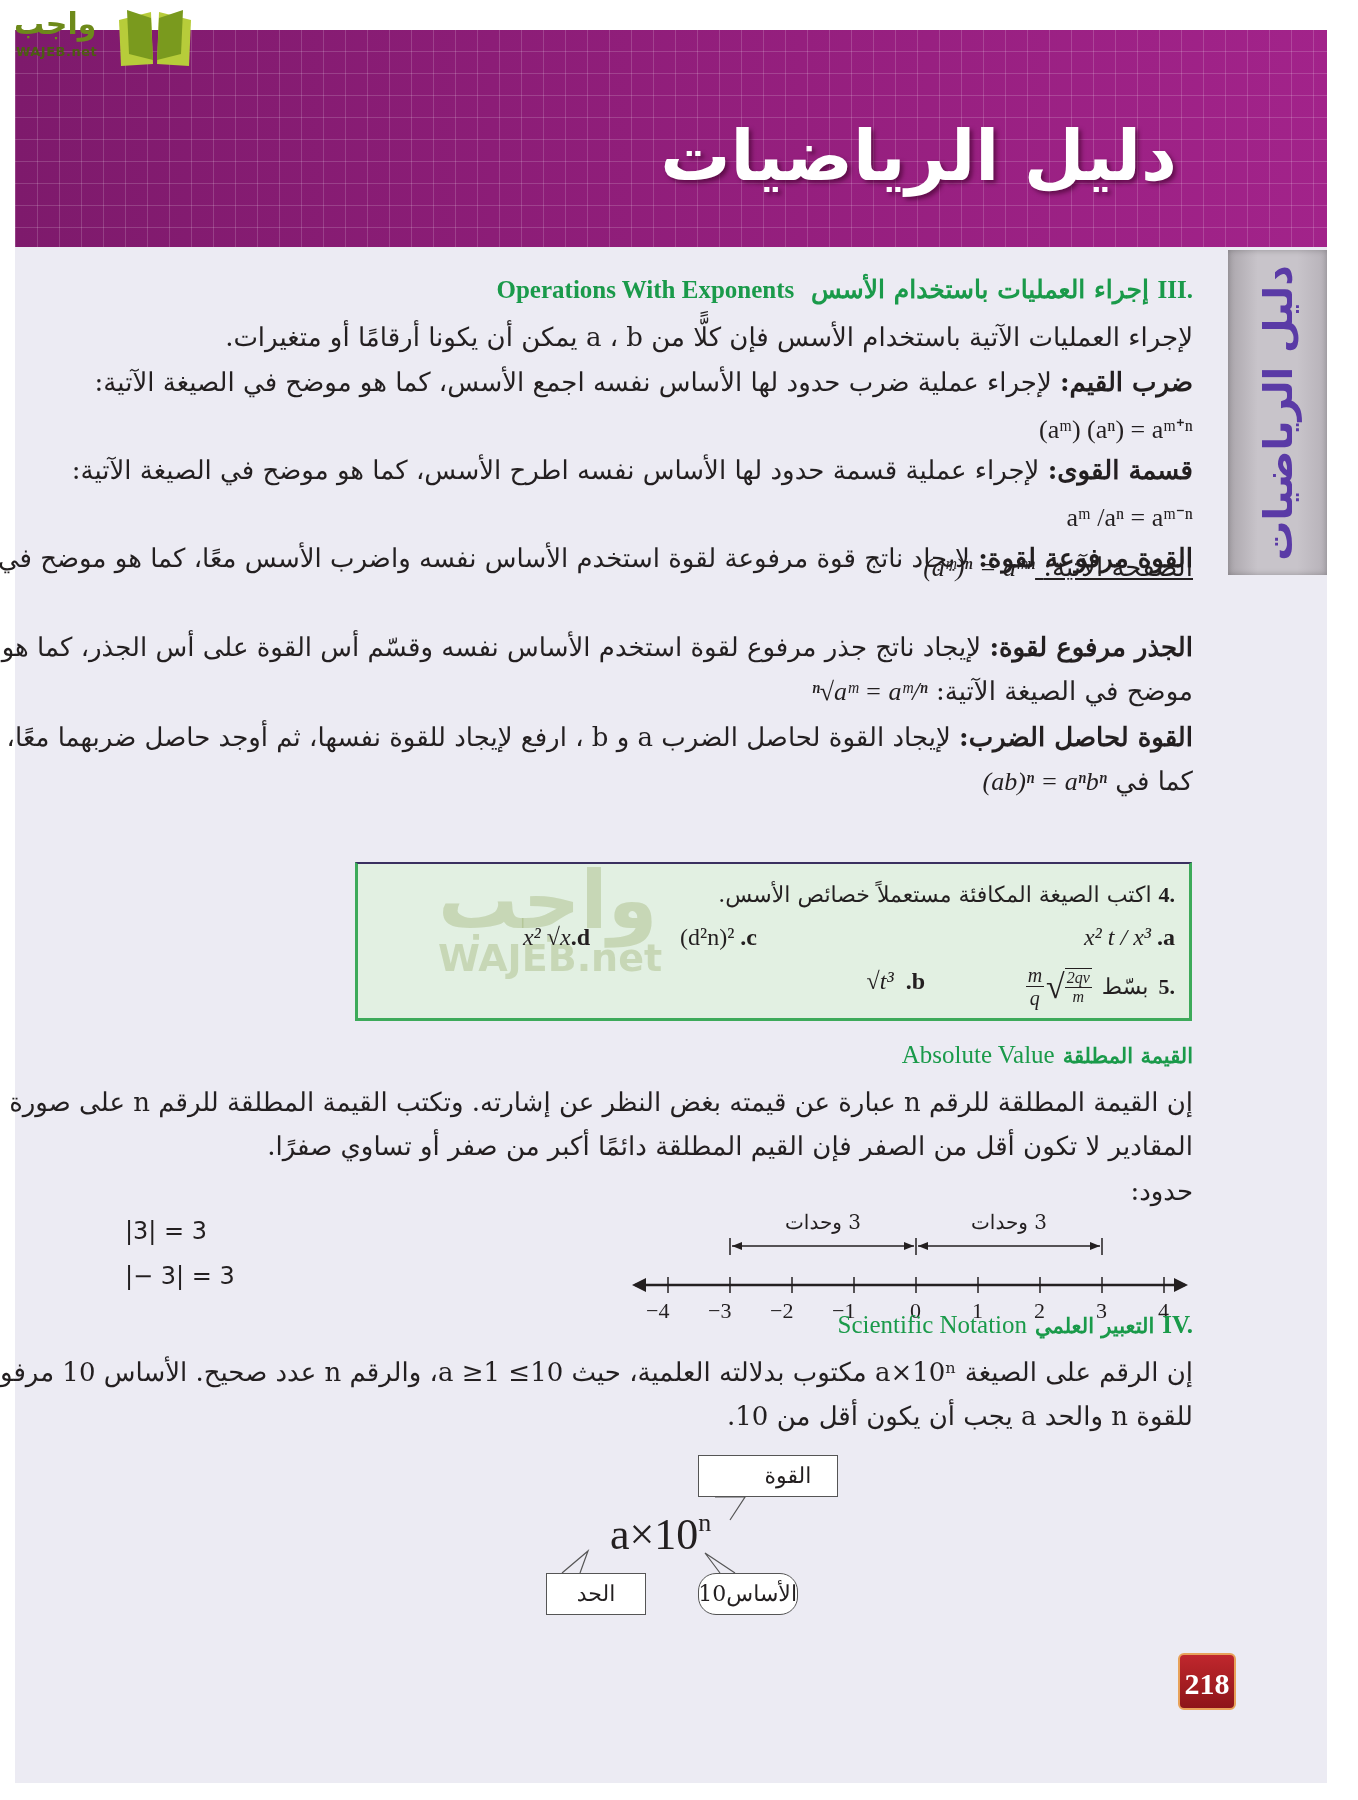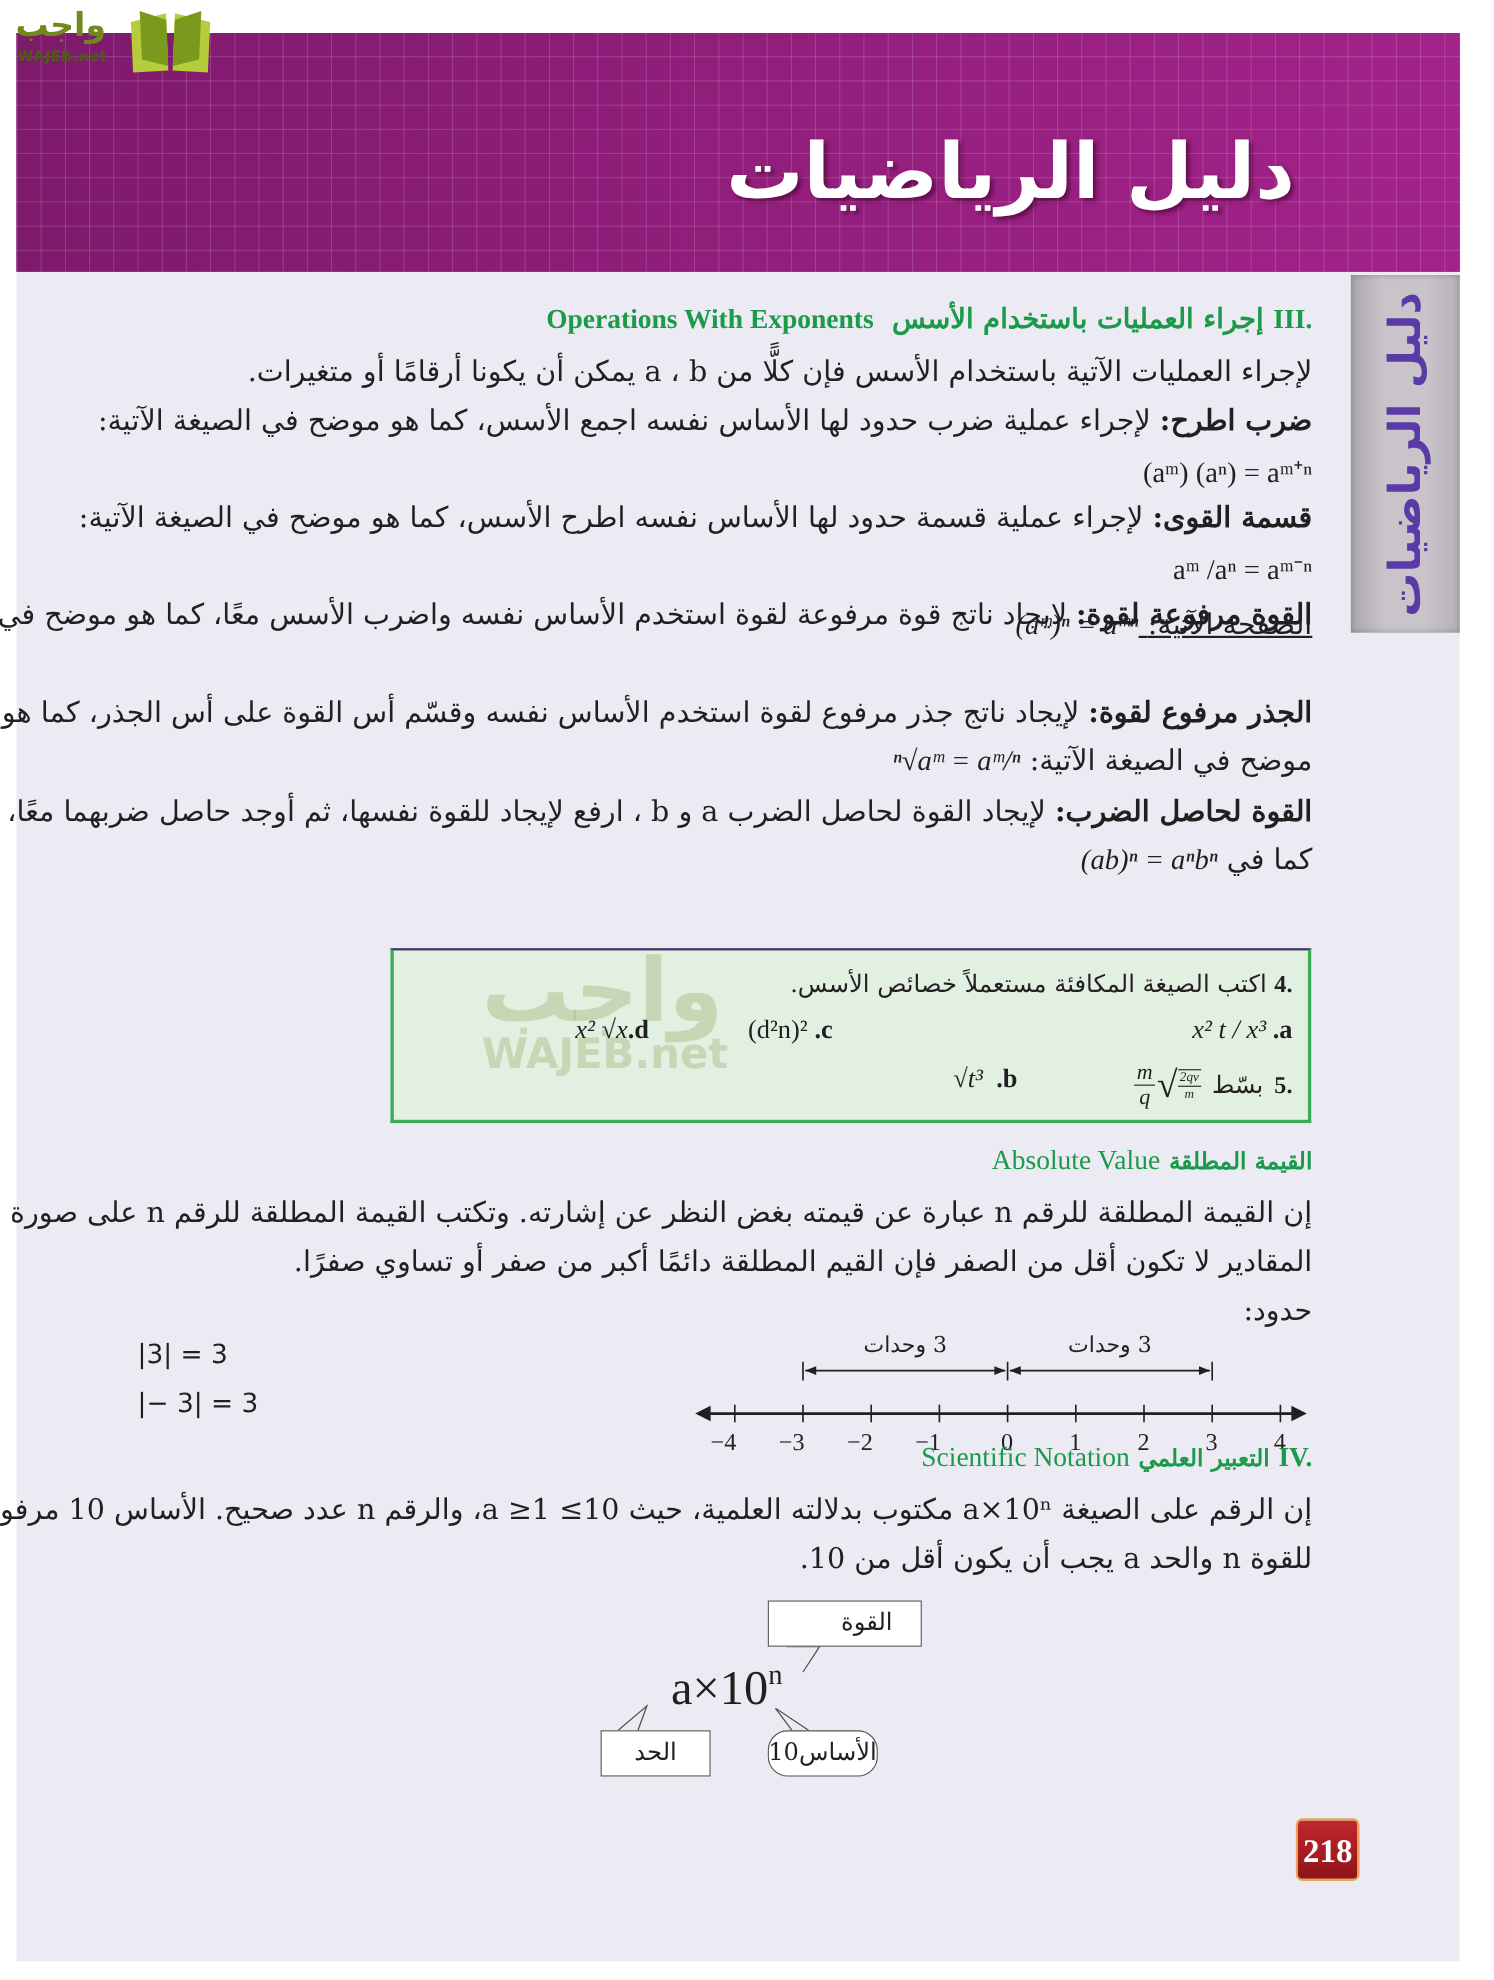--- a/index.html
+++ b/index.html
@@ -61,21 +61,21 @@
 
 <div class="line b" style="top:275px;font-size:25px;">
   <span class="green math">III.</span>
   <span class="green">إجراء العمليات باستخدام الأسس</span>
   <span class="green math" style="margin-right:8px;">Operations With Exponents</span>
 </div>
 
 <div class="line" style="top:322px;">لإجراء العمليات الآتية باستخدام الأسس فإن كلًّا من a ، b يمكن أن يكونا أرقامًا أو متغيرات.</div>
 
 <div class="line" style="top:367px;">
-  <span class="b">ضرب اطرح:</span>
+  <span class="b">ضرب القيم:</span>
   <span>لإجراء عملية ضرب حدود لها الأساس نفسه اجمع الأسس، كما هو موضح في الصيغة الآتية:</span>
 </div>
 <div class="line" style="top:410px;">
   <span class="math">(aᵐ) (aⁿ) = aᵐ⁺ⁿ</span>
 </div>
 
 <div class="line" style="top:455px;">
   <span class="b">قسمة القوى:</span>
   <span>لإجراء عملية قسمة حدود لها الأساس نفسه اطرح الأسس، كما هو موضح في الصيغة الآتية:</span>
 </div>
@@ -126,21 +126,21 @@
     </div>
     <div style="position:absolute;right:14px;top:100px;font-size:22px;direction:rtl;white-space:nowrap;display:flex;align-items:center;gap:10px;">
       <span class="b math">5.</span>
       <span>بسّط</span>
       <span class="math it" style="display:inline-flex;align-items:center;font-size:20px;">
         <span style="display:inline-flex;flex-direction:column;align-items:center;line-height:1.1;">
           <span style="border-bottom:1px solid #231f20;padding:0 2px;">m</span>
           <span>q</span>
         </span>
         <span style="font-size:34px;font-style:normal;margin-left:2px;">√</span>
-        <span style="display:inline-flex;flex-direction:column;align-items:center;line-height:1.1;font-size:12px;border-top:1px solid #231f20;">
+        <span style="display:inline-flex;flex-direction:column;align-items:center;line-height:1.1;font-size:16px;border-top:1px solid #231f20;">
           <span style="border-bottom:1px solid #231f20;padding:0 2px;">2qv</span>
           <span>m</span>
         </span>
       </span>
     </div>
   </div>
 </div>
 
 <div class="line" style="top:1040px;font-size:25px;">
   <span class="green b" style="font-size:21px;">القيمة المطلقة</span>

